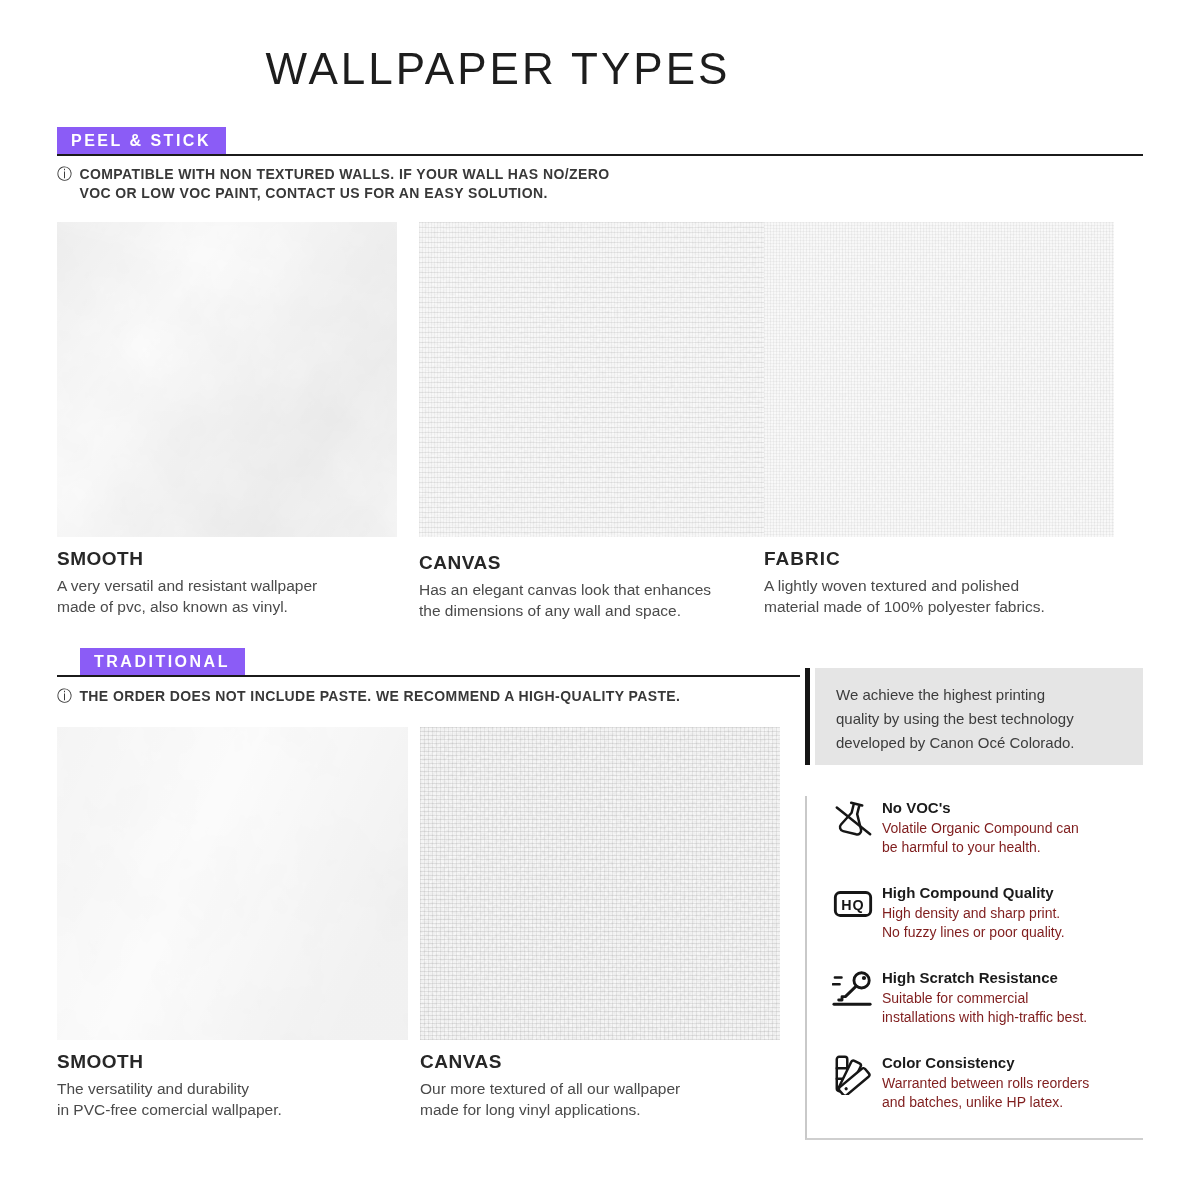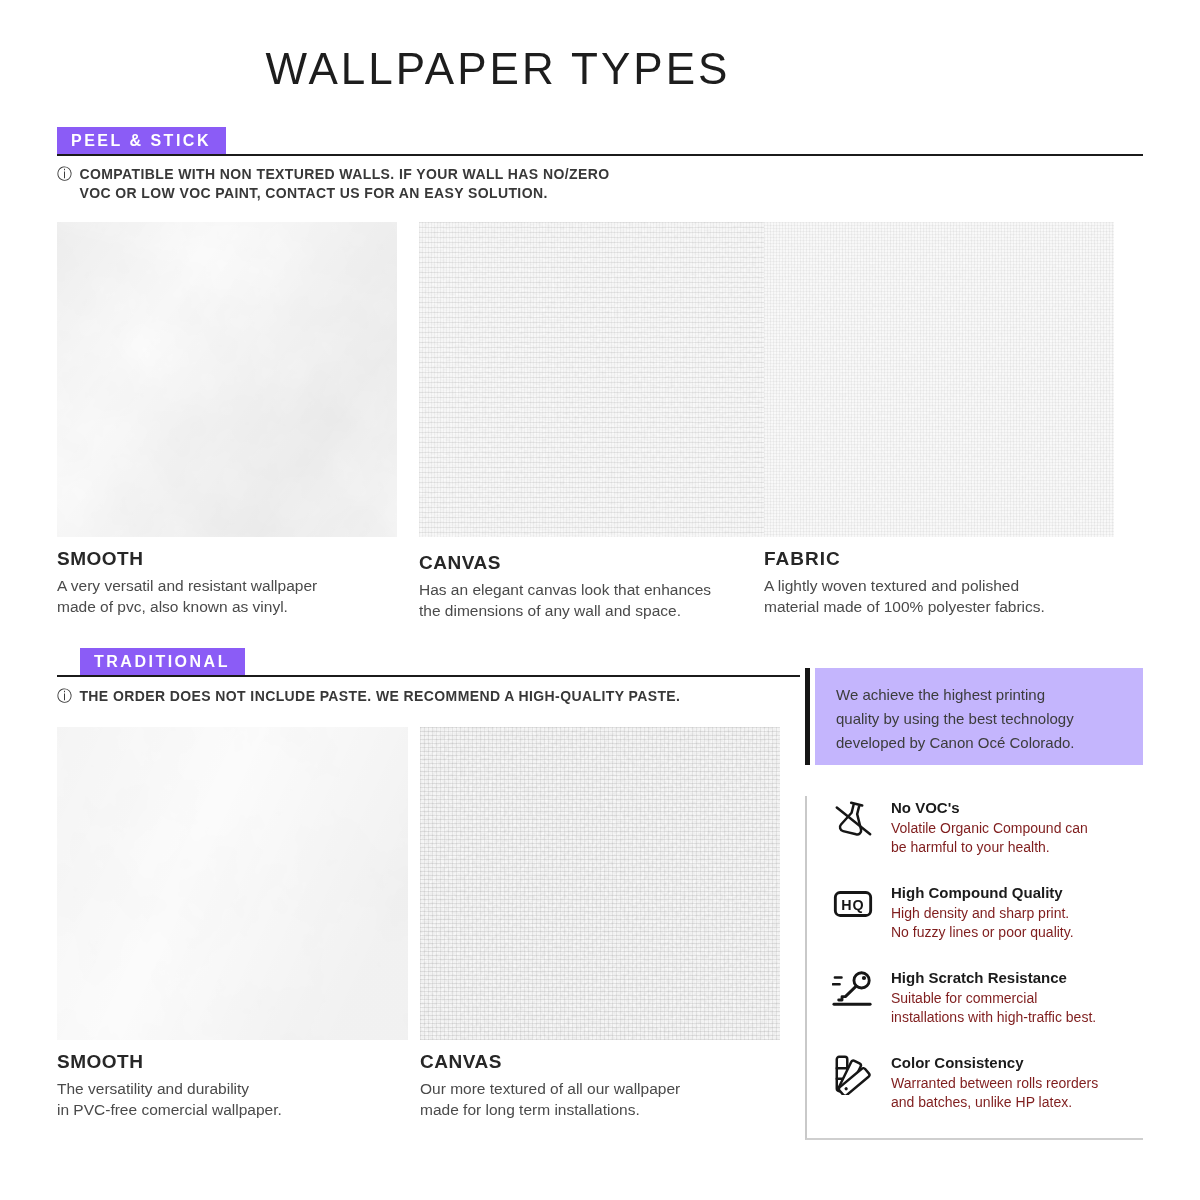--- a/index.html
+++ b/index.html
@@ -41,27 +41,27 @@
            rgba(0,0,0,.05) 75%, rgba(0,0,0,.02));}
   .shade-b{background:linear-gradient(115deg, rgba(0,0,0,.025), rgba(255,255,255,0) 40%, rgba(0,0,0,.04) 85%);}
 
   .sw-label{margin-top:11px;font-size:19px;font-weight:600;letter-spacing:.5px;color:#272727;}
   .sw-desc{margin-top:5px;font-size:15.5px;line-height:21px;color:#4a4a4a;}
   .round .sw-label{letter-spacing:1px;}
 
   
   #quality{position:absolute;left:805px;top:668px;width:338px;height:97px;display:flex;}
   #quality .qbar{width:5px;background:#151515;}
-  #quality .qpanel{flex:1;margin-left:5px;background:#c4b5fd;padding:15px 14px 0 21px;box-sizing:border-box;}
+  #quality .qpanel{flex:1;margin-left:5px;background:#e5e5e5;padding:15px 14px 0 21px;box-sizing:border-box;}
   .q-line{font-size:15px;line-height:24px;color:#3c3c3c;white-space:nowrap;}
 
   #features{position:absolute;left:805px;top:796px;width:338px;height:344px;box-sizing:border-box;
     border-left:2px solid #c9c9c9;border-bottom:2px solid #cfcfcf;
     padding:2px 0 0 25px;display:flex;flex-direction:column;gap:26px;}
-  .feat{display:flex;gap:17px;align-items:flex-start;}
+  .feat{display:flex;gap:8px;align-items:flex-start;}
   .feat .ic{width:42px;height:42px;flex:0 0 42px;}
   .feat .ic svg{display:block;}
   .feat-title{font-size:15px;font-weight:700;color:#1b1b1b;margin:1px 0 3px;white-space:nowrap;}
   .feat-line{font-size:14px;line-height:19px;color:#7f1d1d;white-space:nowrap;}
 </style>
 </head>
 <body>
 
 <svg width="0" height="0" style="position:absolute" aria-hidden="true">
   <defs>
@@ -204,21 +204,21 @@
   <div class="col" style="left:420px;top:727px;width:360px">
     <div class="swatch" style="height:313px">
       <svg class="noise">
           <rect width="100%" height="100%" filter="url(#fx5)"></rect>
         </svg>
       <div class="weave weave-burlap"></div>
     </div>
     <div class="sw-label">CANVAS</div>
     <div class="sw-desc">
       <div>Our more textured of all our wallpaper</div>
-      <div>made for long term installations.</div>
+      <div>made for long vinyl applications.</div>
     </div>
   </div>
 
   <div id="quality">
     <div class="qbar"></div>
     <div class="qpanel">
       <div class="q-line">We achieve the highest printing</div>
       <div class="q-line">quality by using the best technology</div>
       <div class="q-line">developed by Canon Océ Colorado.</div>
     </div>

